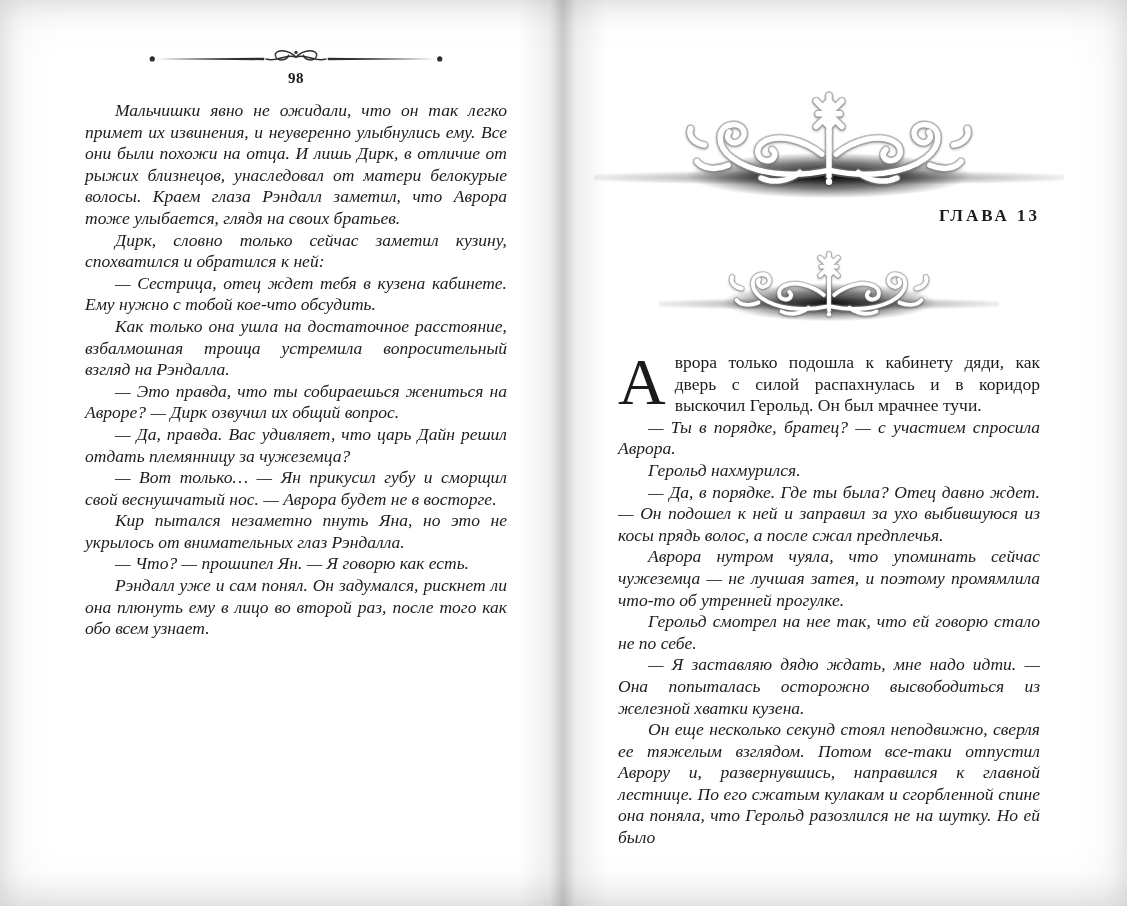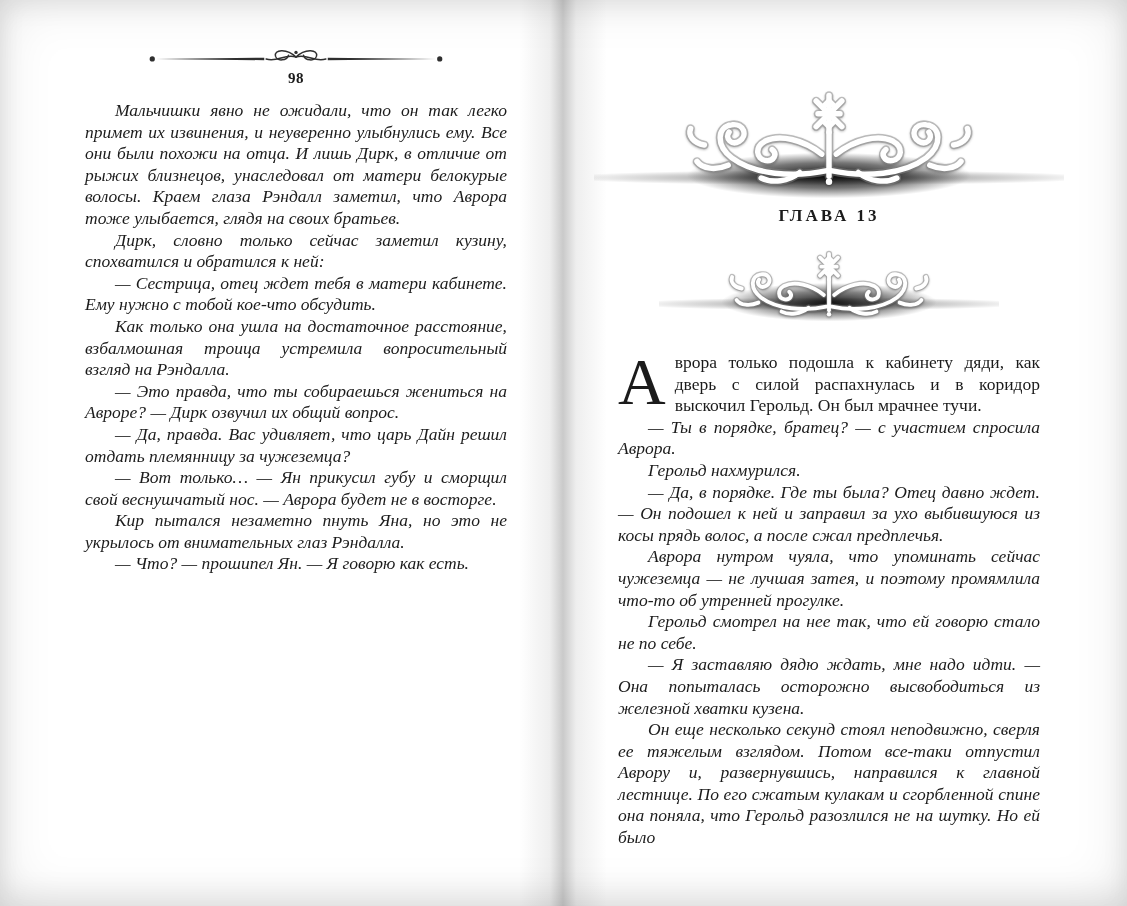--- a/index.html
+++ b/index.html
@@ -78,21 +78,21 @@
     float: left;
     font-size: 66px;
     line-height: 54px;
     padding: 3px 9px 0 0;
   }
 
   
   .chapter-title {
     position: absolute;
     top: 206px; left: 55px; width: 422px;
-    text-align: center;
+    text-align: right;
     font-size: 17px;
     font-weight: bold;
     letter-spacing: 3px;
   }
   .chapter-header {
     position: absolute;
     left: 55px; width: 422px;
     pointer-events: none;
   }
   .ch-large { top: 90px;  height: 118px; }
@@ -183,36 +183,37 @@
     </div>
 
     <div class="page-number">98</div>
 
     <div class="text-block">
 
         <p class="para">Мальчишки явно не ожидали, что он так легко примет их извинения, и неуверенно улыбнулись ему. Все они были похожи на отца. И лишь Дирк, в отличие от рыжих близнецов, унаследовал от матери белокурые волосы. Краем глаза Рэндалл заметил, что Аврора тоже улыбается, глядя на своих братьев.</p>
 
         <p class="para">Дирк, словно только сейчас заметил кузину, спохватился и обратился к ней:</p>
 
-        <p class="para">— Сестрица, отец ждет тебя в матери кабинете. Ему нужно с тобой кое-что обсудить.</p>
+        <p class="para">— Сестрица, отец ждет тебя в кузена кабинете. Ему нужно с тобой кое-что обсудить.</p>
 
 
         <p class="para">Как только она ушла на достаточное расстояние, взбалмошная троица устремила вопросительный взгляд на Рэндалла.</p>
 
         <p class="para">— Это правда, что ты собираешься жениться на Авроре? — Дирк озвучил их общий вопрос.</p>
 
         <p class="para">— Да, правда. Вас удивляет, что царь Дайн решил отдать племянницу за чужеземца?</p>
 
 
         <p class="para">— Вот только… — Ян прикусил губу и сморщил свой веснушчатый нос. — Аврора будет не в восторге.</p>
 
         <p class="para">Кир пытался незаметно пнуть Яна, но это не укрылось от внимательных глаз Рэндалла.</p>
 
         <p class="para">— Что? — прошипел Ян. — Я говорю как есть.</p>
 
+        <p class="para">Рэндалл уже и сам понял. Он задумался, рискнет ли она плюнуть ему в лицо во второй раз, после того как обо всем узнает.</p>
       </div>
   </div>
 
   <div class="page page-right">
 
     <div class="chapter-header ch-large">
       <div class="band band-large"></div>
       <svg class="orn orn-large" viewBox="0 0 360 120">
         <use href="#flourish-art"></use>
       </svg>

